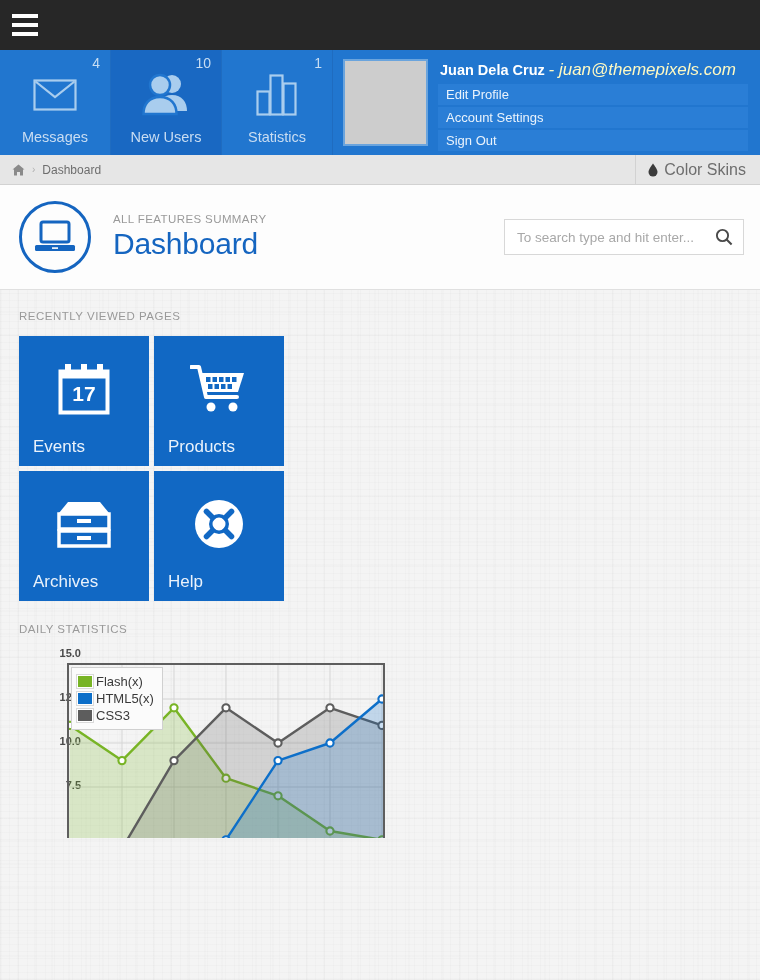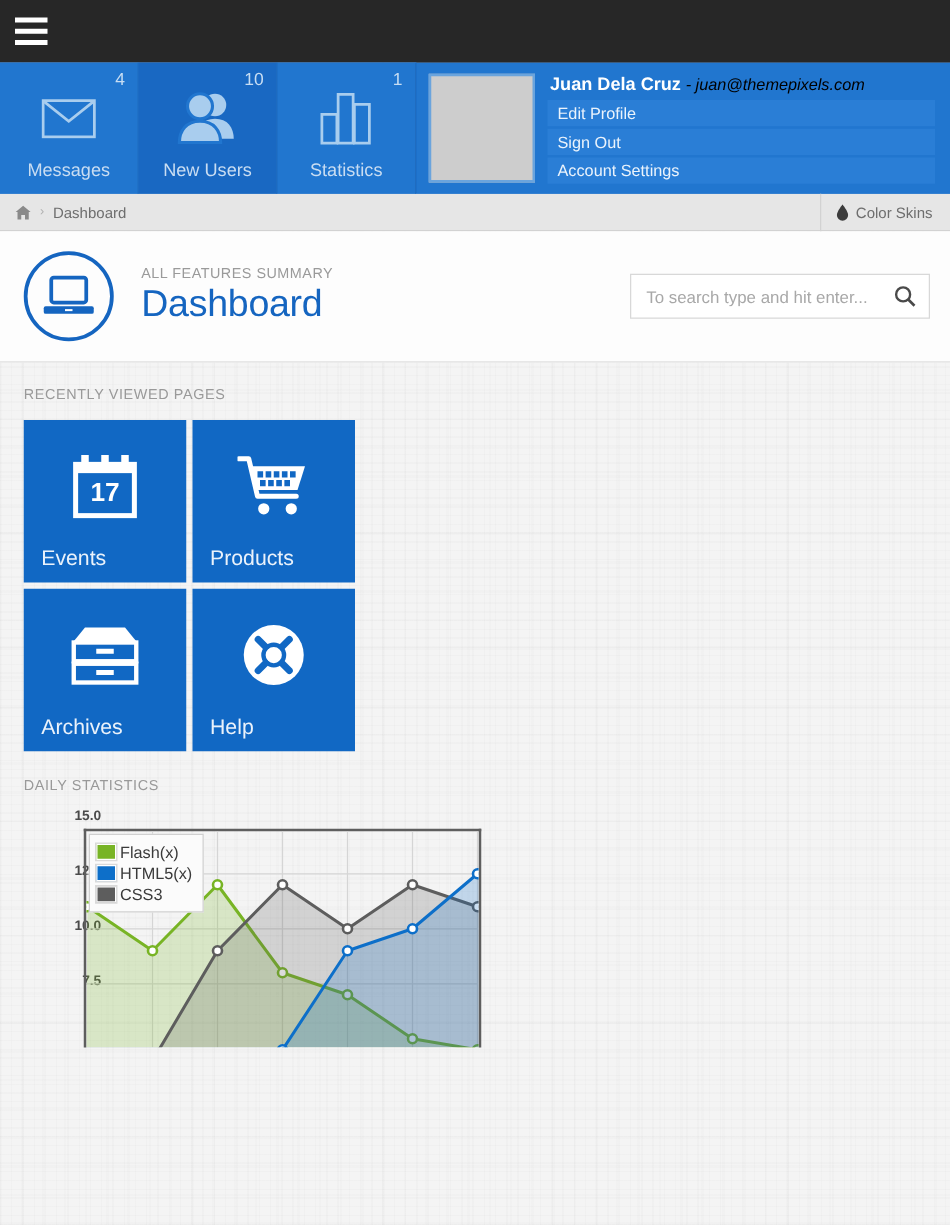--- a/index.html
+++ b/index.html
@@ -73,21 +73,21 @@
     background: #cdcdcd;
     border: 2px solid #6aa4dd;
     flex: 0 0 auto;
   }
   .user-menu { flex: 1; display: flex; flex-direction: column; }
   .user-name-line {
     color: #ffffff; font-size: 13.5px;
     padding: 1px 0 4px 2px; white-space: nowrap;
   }
   .user-name-line b { font-weight: bold; font-size: 14.5px; }
-  .user-name-line i { font-style: italic; color: #000000; font-size: 13px; }
+  .user-name-line i { font-style: italic; color: #fef9c3; font-size: 17px; }
   .user-menu-item {
     background: #2a7ed6;
     color: #eaf3fc; font-size: 13px;
     padding: 3px 8px; margin-bottom: 2px;
     cursor: pointer;
   }
 
   
   .crumbbar {
     height: 30px; background: #e6e6e6;
@@ -95,21 +95,21 @@
     display: flex; align-items: center;
     font-size: 12px; color: #7a7a7a;
   }
   .crumb-left { display: flex; align-items: center; padding-left: 12px; gap: 7px; flex: 1; }
   .home-ico { color: #8a8a8a; font-size: 12px; }
   .crumb-sep { color: #b0b0b0; font-size: 10px; }
   .crumb-cur { color: #6e6e6e; }
   .skins {
     height: 30px; border-left: 1px solid #d2d2d2;
     display: flex; align-items: center; gap: 6px;
-    padding: 0 14px 0 12px; color: #6e6e6e; font-size: 12px;
+    padding: 0 14px 0 12px; color: #6e6e6e; font-size: 16px;
     cursor: pointer;
     text-align: right;
   }
 
   
   .pagehead {
     height: 105px; background: #fdfdfd;
     border-bottom: 1px solid #e0e0e0;
     display: flex; align-items: center;
     padding: 0 16px 0 19px;
@@ -236,22 +236,22 @@
   </div>
 
   <div class="user-area">
     <div class="avatar"></div>
     <div class="user-menu">
       <div class="user-name-line">
         <b>Juan Dela Cruz</b>
         <i>- juan@themepixels.com</i>
       </div>
       <div class="user-menu-item">Edit Profile</div>
+      <div class="user-menu-item">Account Settings</div>
       <div class="user-menu-item">Sign Out</div>
-      <div class="user-menu-item">Account Settings</div>
     </div>
   </div>
 </div>
 
 <div class="crumbbar">
   <div class="crumb-left">
     <span class="home-ico">
       <svg width="13" height="12" viewBox="0 0 13 12">
           <path d="M6.5 0.5 L12.5 5.5 L11 5.5 L11 11.5 L8 11.5 L8 8 L5 8 L5 11.5 L2 11.5 L2 5.5 L0.5 5.5 Z" fill="#8a8a8a"></path>
         </svg>

